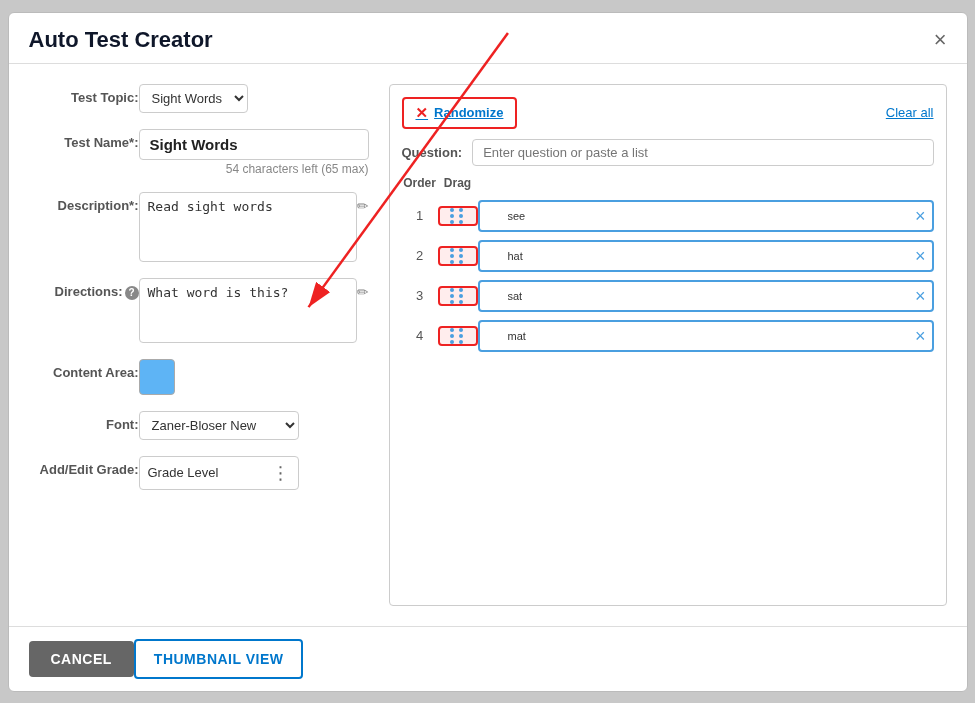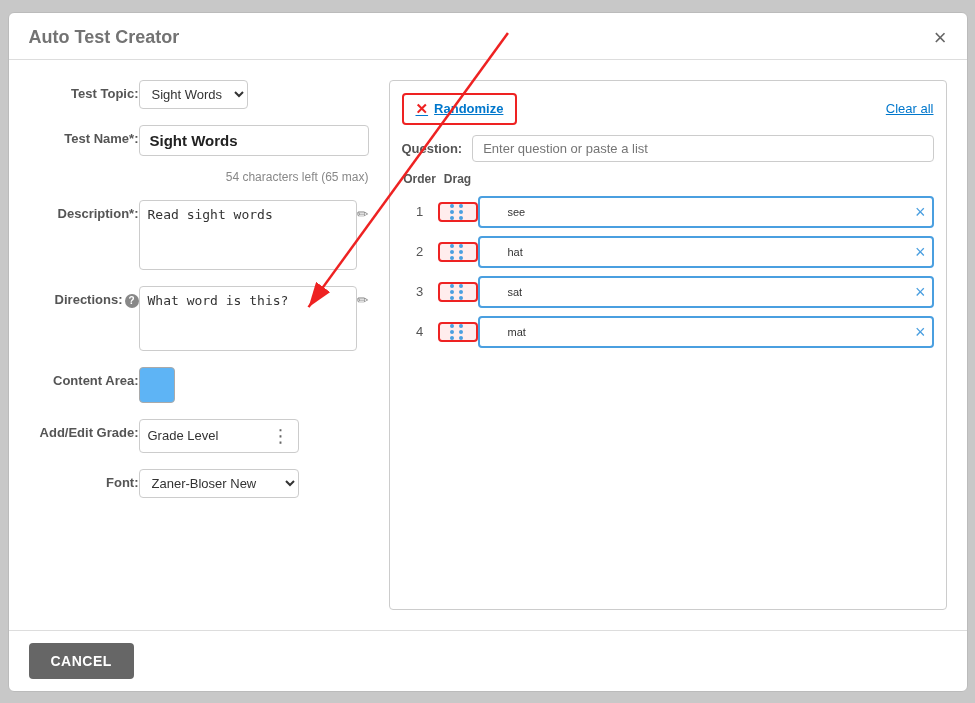--- a/index.html
+++ b/index.html
@@ -24,23 +24,23 @@
       flex-direction: column;
     }
     .modal-header {
       display: flex;
       align-items: center;
       justify-content: space-between;
       padding: 14px 20px 10px 20px;
       border-bottom: 1px solid #ddd;
     }
     .modal-title {
-      font-size: 18px;
-      font-weight: bold;
-      color: #737373;
+      font-size: 22px;
+      font-weight: bold;
+      color: #0f172a;
     }
     .close-btn {
       background: none;
       border: none;
       font-size: 22px;
       color: #666;
       cursor: pointer;
       line-height: 1;
     }
     .modal-body {
@@ -98,21 +98,21 @@
       padding: 6px 10px;
       font-size: 15px;
       font-weight: bold;
       width: 100%;
       color: #222;
     }
     .char-count {
       font-size: 12px;
       color: #888;
       text-align: right;
-      margin-top: 14px;
+      margin-top: 2px;
     }
     .desc-area {
       border: 1px solid #ccc;
       border-radius: 4px;
       padding: 6px 8px;
       font-size: 13px;
       width: 100%;
       min-height: 70px;
       resize: none;
       color: #333;
@@ -414,34 +414,34 @@
       </div>
 
       <div class="form-row">
         <span class="form-label">Content Area:</span>
         <div class="content-area-row">
           <div class="color-swatch"></div>
         </div>
       </div>
 
       <div class="form-row">
+        <span class="form-label">Font:</span>
+        <select class="form-select" style="width:160px;">
+          <option>Zaner-Bloser New</option>
+        </select>
+      </div>
+
+      <div class="form-row">
         <span class="form-label">Add/Edit Grade:</span>
         <div class="grade-row">
           <div class="grade-select-btn">
             <span>Grade Level</span>
             <span class="three-dots">⋮</span>
           </div>
         </div>
-      </div>
-
-      <div class="form-row">
-        <span class="form-label">Font:</span>
-        <select class="form-select" style="width:160px;">
-          <option>Zaner-Bloser New</option>
-        </select>
       </div>
     </div>
 
     <div class="right-panel">
 
       <div class="top-actions">
         <button class="randomize-btn">
           <span class="randomize-icon">✕</span>
           <span>Randomize</span>
         </button>
@@ -533,20 +533,21 @@
           </div>
         </div>
 
       </div>
     </div>
   </div>
 
   <div class="modal-footer">
     <button class="cancel-btn">CANCEL</button>
     <div class="footer-right">
+      <button class="thumbnail-btn">THUMBNAIL VIEW</button>
     </div>
   </div>
 
   <svg class="arrow-overlay" viewBox="0 0 960 680" xmlns="http://www.w3.org/2000/svg">
     <line x1="500" y1="20" x2="300" y2="295" stroke="#e22" stroke-width="2.5" marker-end="url(#arrowhead)"></line>
     <defs>
       <marker id="arrowhead" markerWidth="10" markerHeight="7" refX="10" refY="3.5" orient="auto">
         <polygon points="0 0, 10 3.5, 0 7" fill="#e22"></polygon>
       </marker>
     </defs>

